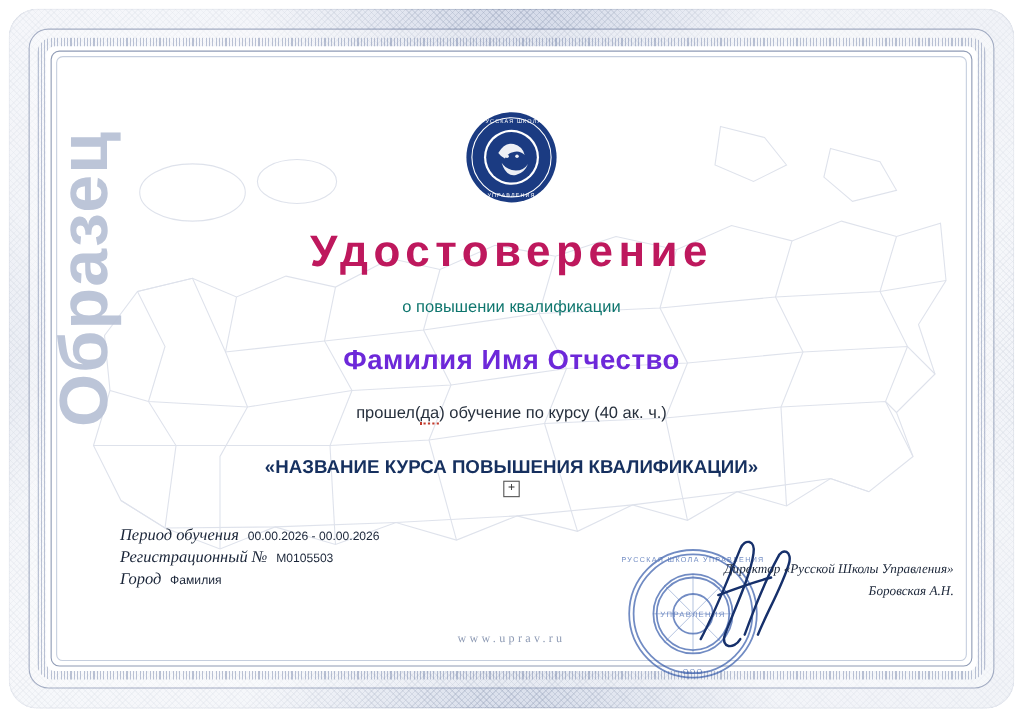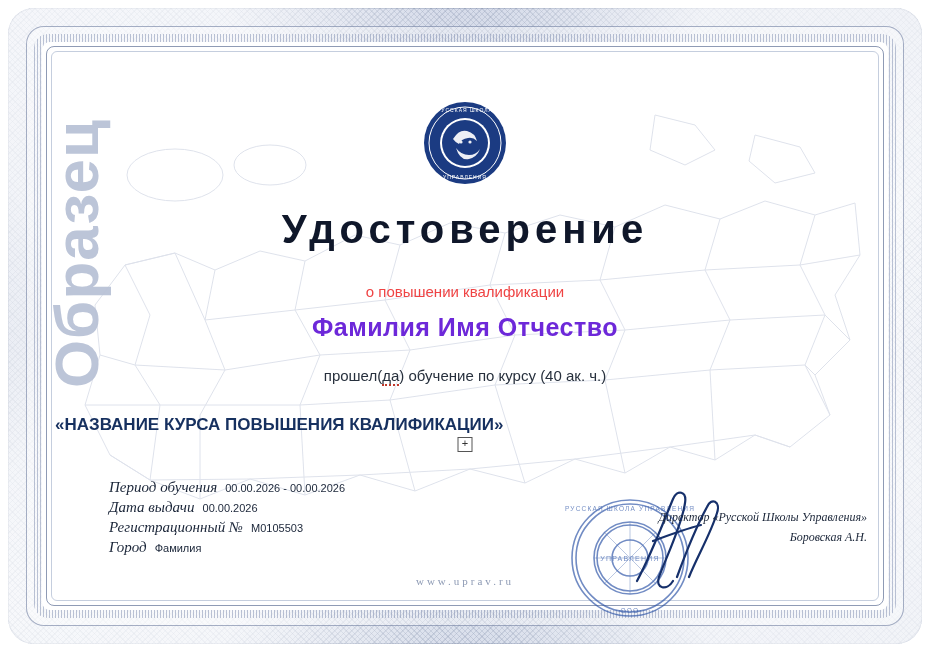--- a/index.html
+++ b/index.html
@@ -119,31 +119,31 @@
     width: 84px; height: 84px;
   }
 
   .doc-title {
     position: absolute;
     top: 152px;
     width: 100%;
     text-align: center;
     font-size: 40px;
     letter-spacing: 5px;
-    color: #0f172a;
+    color: #be185d;
     font-weight: 700;
     font-family: "Liberation Sans", sans-serif;
   }
   .doc-subtitle {
     position: absolute;
-    top: 228px;
+    top: 216px;
     width: 100%;
     text-align: center;
     font-size: 15px;
-    color: #ef4444;
+    color: #0f766e;
   }
   .recipient {
     position: absolute;
     top: 258px;
     width: 100%;
     text-align: center;
     font-size: 25px;
     font-weight: 700;
     color: #6d28d9;
     letter-spacing: 0.5px;
@@ -156,21 +156,21 @@
     font-size: 15px;
     color: #27303d;
   }
   .passed-line .misspell {
     border-bottom: 2px dotted #c0392b;
   }
   .course-name {
     position: absolute;
     top: 360px;
     width: 100%;
-    text-align: left;
+    text-align: center;
     font-size: 17px;
     font-weight: 700;
     color: #16305f;
   }
 
   .expand-marker {
     position: absolute;
     left: 50%;
     transform: translateX(-50%);
     top: 382px;
@@ -335,24 +335,20 @@
     <div class="course-name">«НАЗВАНИЕ КУРСА ПОВЫШЕНИЯ КВАЛИФИКАЦИИ»</div>
 
     <div class="expand-marker">+</div>
 
     <div class="meta">
       <div class="meta-row">
         <span class="meta-label">Период обучения</span>
         <span class="meta-value">00.00.2026 - 00.00.2026</span>
       </div>
       <div class="meta-row">
-        <span class="meta-label">Дата выдачи</span>
-        <span class="meta-value">00.00.2026</span>
-      </div>
-      <div class="meta-row">
         <span class="meta-label">Регистрационный №</span>
         <span class="meta-value">M0105503</span>
       </div>
       <div class="meta-row">
         <span class="meta-label">Город</span>
         <span class="meta-value">Фамилия</span>
       </div>
     </div>
 
     <div class="stamp">

